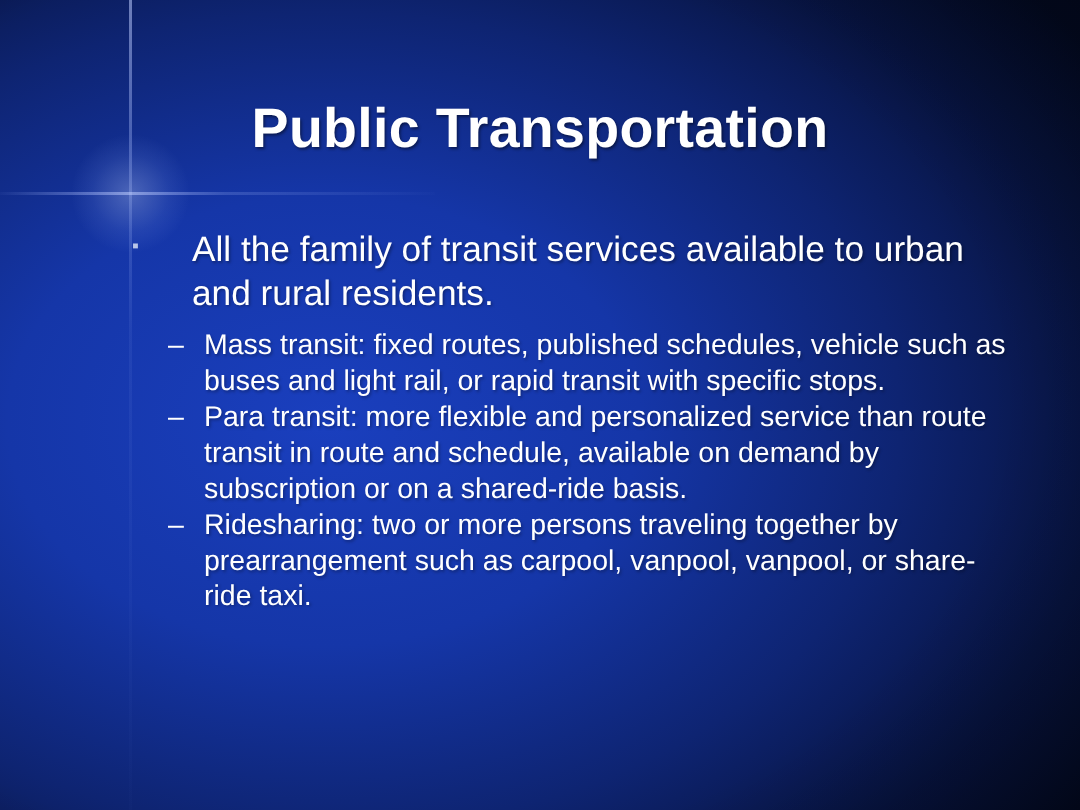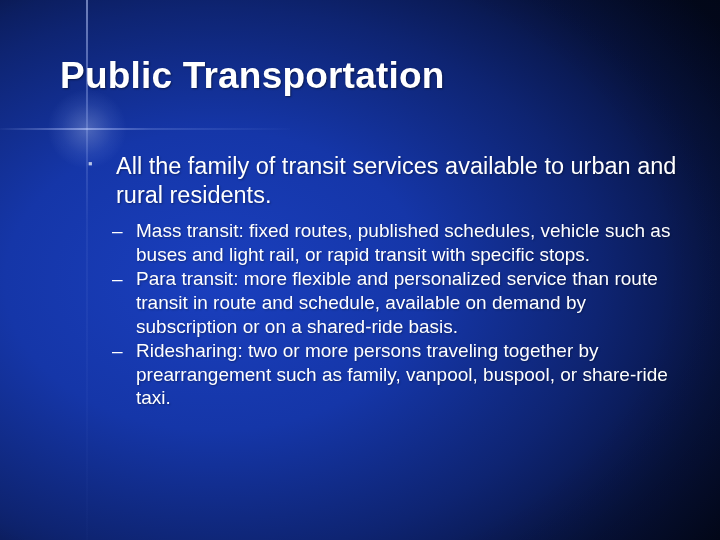--- a/index.html
+++ b/index.html
@@ -60,22 +60,23 @@
     top: 89px;
     width: 80px;
     height: 80px;
     background: radial-gradient(circle, rgba(205,220,255,0.30) 0%, rgba(160,185,255,0.10) 45%, rgba(0,0,0,0) 70%);
     border-radius: 50%;
   }
 
   .title {
     position: absolute;
     left: 60px;
-    top: 55px;
+    top: 65px;
     width: 600px;
+    text-align: center;
     color: #ffffff;
     font-size: 37px;
     font-weight: bold;
     letter-spacing: 0.2px;
     line-height: 1.15;
     text-shadow: 1px 1px 2px rgba(0,0,0,0.45);
   }
 
   .body {
     position: absolute;
@@ -97,20 +98,21 @@
     flex: 0 0 auto;
     width: 28px;
     color: #b9c6e8;
     font-size: 13px;
     line-height: 1.9;
     text-align: left;
   }
   .l1 .txt {
     flex: 1 1 auto;
     text-shadow: 1px 1px 2px rgba(0,0,0,0.35);
+    margin-left: 12px;
   }
 
   .l2-list {
     margin-top: 2px;
     padding-left: 24px;
   }
   .l2 {
     display: flex;
     align-items: flex-start;
     color: #ffffff;
@@ -151,18 +153,18 @@
       <div class="l2">
         <span class="dash">–</span>
         <span class="txt">Mass transit: fixed routes, published schedules, vehicle such as buses and light rail, or rapid transit with specific stops.</span>
       </div>
       <div class="l2">
         <span class="dash">–</span>
         <span class="txt">Para transit: more flexible and personalized service than route transit in route and schedule, available on demand by subscription or on a shared-ride basis.</span>
       </div>
       <div class="l2">
         <span class="dash">–</span>
-        <span class="txt">Ridesharing: two or more persons traveling together by prearrangement such as family, vanpool, buspool, or share-ride taxi.</span>
+        <span class="txt">Ridesharing: two or more persons traveling together by prearrangement such as carpool, vanpool, vanpool, or share-ride taxi.</span>
       </div>
     </div>
 
   </div>
 </div>
 
 </body></html>

